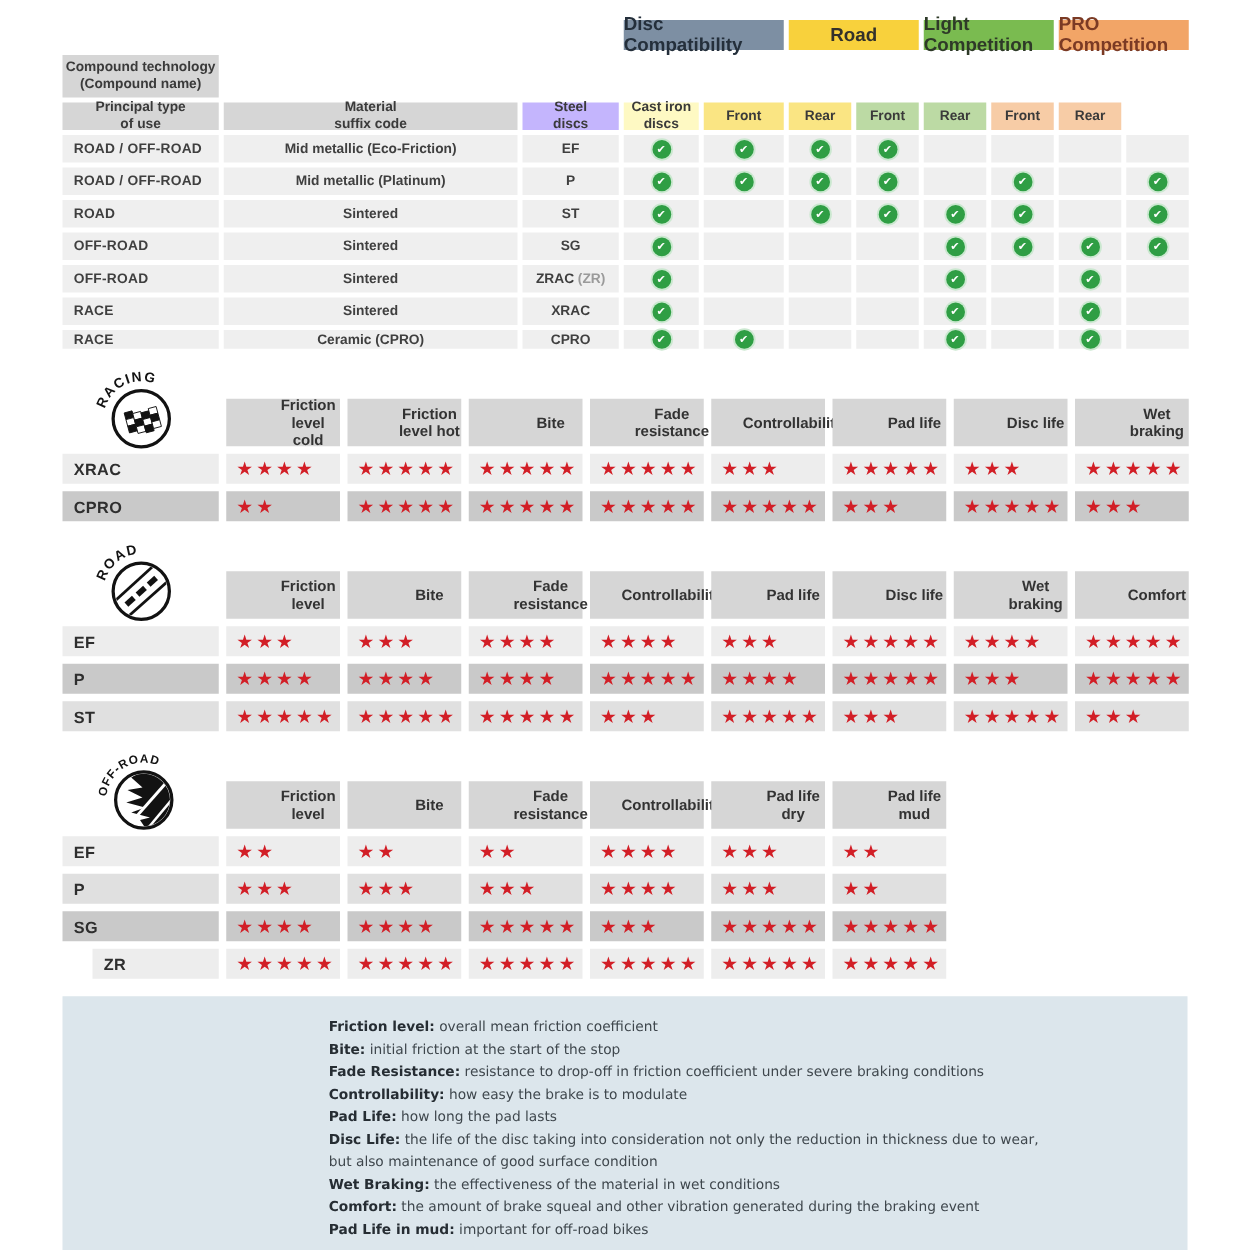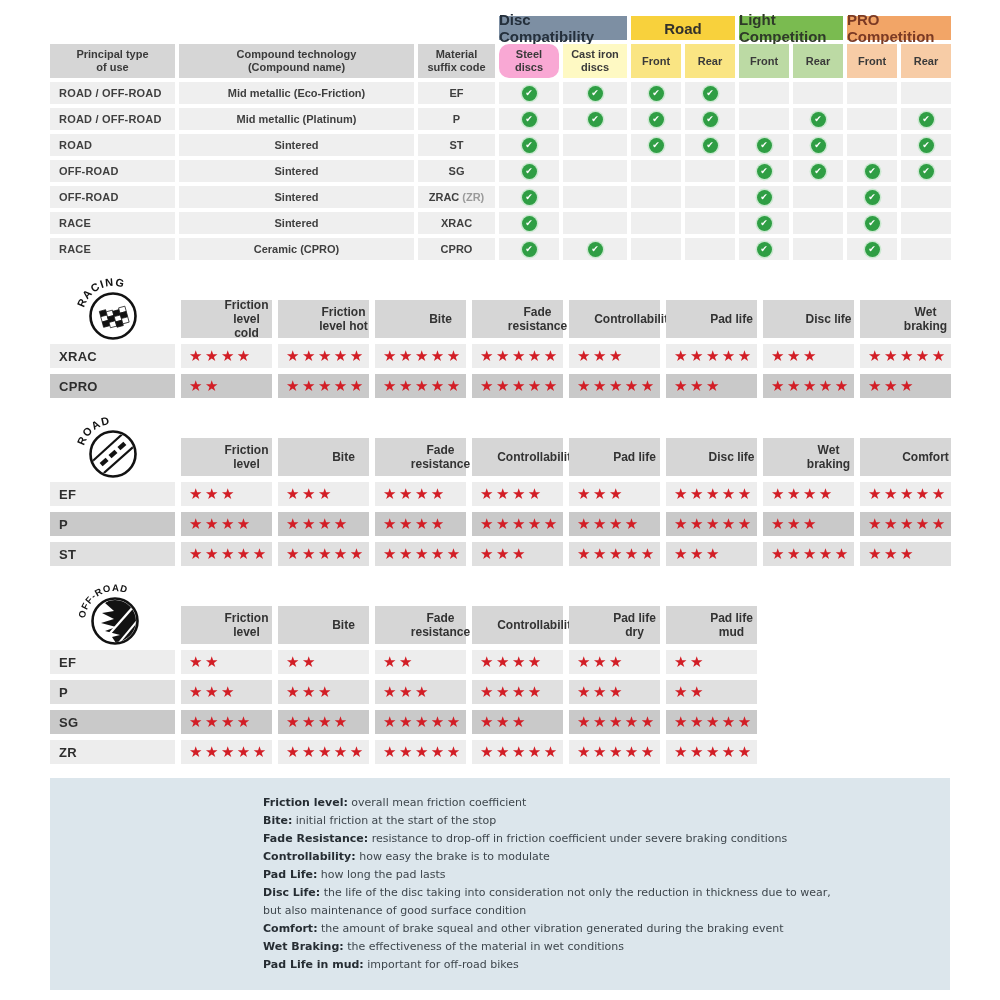--- a/index.html
+++ b/index.html
@@ -62,27 +62,27 @@
 </head>
 <body>
 
 <div class="page">
   <div class="compat-grid">
       <div class="cg-spacer" style="grid-column: 1 / span 3;"></div>
       <div class="cg-group" style="grid-column: 4 / span 2; background: rgb(125, 143, 163); color: rgb(36, 47, 59);">Disc Compatibility</div>
       <div class="cg-group" style="grid-column: 6 / span 2; background: rgb(248, 209, 60); color: rgb(51, 49, 43);">Road</div>
       <div class="cg-group" style="grid-column: 8 / span 2; background: rgb(122, 187, 80); color: rgb(46, 58, 40);">Light Competition</div>
       <div class="cg-group" style="grid-column: 10 / span 2; background: rgb(242, 165, 103); color: rgb(123, 58, 36);">PRO Competition</div>
+      <div class="cg-hdr">Compound technology
+(Compound name)</div>
       <div class="cg-hdr" style="grid-column: 1;">Principal type
 of use</div>
-      <div class="cg-hdr">Compound technology
-(Compound name)</div>
       <div class="cg-hdr">Material
 suffix code</div>
-      <div class="cg-hdr" style="background: #f9a8d4; border-radius: 10px;">Steel
+      <div class="cg-hdr" style="background: #c4b5fd;">Steel
 discs</div>
       <div class="cg-hdr" style="background: #fef9c3;">Cast iron
 discs</div>
       <div class="cg-hdr" style="background: rgb(250, 229, 131);">Front</div>
       <div class="cg-hdr" style="background: rgb(250, 229, 131);">Rear</div>
       <div class="cg-hdr" style="background: rgb(188, 218, 164);">Front</div>
       <div class="cg-hdr" style="background: rgb(188, 218, 164);">Rear</div>
       <div class="cg-hdr" style="background: rgb(247, 204, 166);">Front</div>
       <div class="cg-hdr" style="background: rgb(247, 204, 166);">Rear</div>
       <div class="cg-cell cg-use" style="grid-column: 1;">ROAD / OFF-ROAD</div>
@@ -400,37 +400,37 @@
           <div class="rstars shade-medium">★★★★</div>
           <div class="rstars shade-medium">★★★</div>
           <div class="rstars shade-medium">★★</div>
           <div class="rlabel shade-dark" style="grid-column: 1;">SG</div>
           <div class="rstars shade-dark">★★★★</div>
           <div class="rstars shade-dark">★★★★</div>
           <div class="rstars shade-dark">★★★★★</div>
           <div class="rstars shade-dark">★★★</div>
           <div class="rstars shade-dark">★★★★★</div>
           <div class="rstars shade-dark">★★★★★</div>
-          <div class="rlabel shade-light" style="grid-column: 1;">ZR</div>
+          <div class="rlabel shade-light" style="grid-column: 1; margin-left: 24px;">ZR</div>
           <div class="rstars shade-light">★★★★★</div>
           <div class="rstars shade-light">★★★★★</div>
           <div class="rstars shade-light">★★★★★</div>
           <div class="rstars shade-light">★★★★★</div>
           <div class="rstars shade-light">★★★★★</div>
           <div class="rstars shade-light">★★★★★</div>
         </div>
       </section>
     </div>
   <div class="legend">
     <div class="legend-entries">
         <div class="legend-line"><b>Friction level</b><span> </span><span>overall mean friction coefficient</span></div>
         <div class="legend-line"><b>Bite</b><span> </span><span>initial friction at the start of the stop</span></div>
         <div class="legend-line"><b>Fade Resistance</b><span> </span><span>resistance to drop-off in friction coefficient under severe braking conditions</span></div>
         <div class="legend-line"><b>Controllability</b><span> </span><span>how easy the brake is to modulate</span></div>
         <div class="legend-line"><b>Pad Life</b><span> </span><span>how long the pad lasts</span></div>
         <div class="legend-line"><b>Disc Life</b><span> </span><span>the life of the disc taking into consideration not only the reduction in thickness due to wear,</span></div>
         <div class="legend-line"><span>but also maintenance of good surface condition</span></div>
+        <div class="legend-line"><b>Wet Braking</b><span> </span><span>the effectiveness of the material in wet conditions</span></div>
         <div class="legend-line"><b>Comfort</b><span> </span><span>the amount of brake squeal and other vibration generated during the braking event</span></div>
-        <div class="legend-line"><b>Wet Braking</b><span> </span><span>the effectiveness of the material in wet conditions</span></div>
         <div class="legend-line"><b>Pad Life in mud</b><span> </span><span>important for off-road bikes</span></div>
       </div>
   </div>
 </div>
 
 </body></html>

